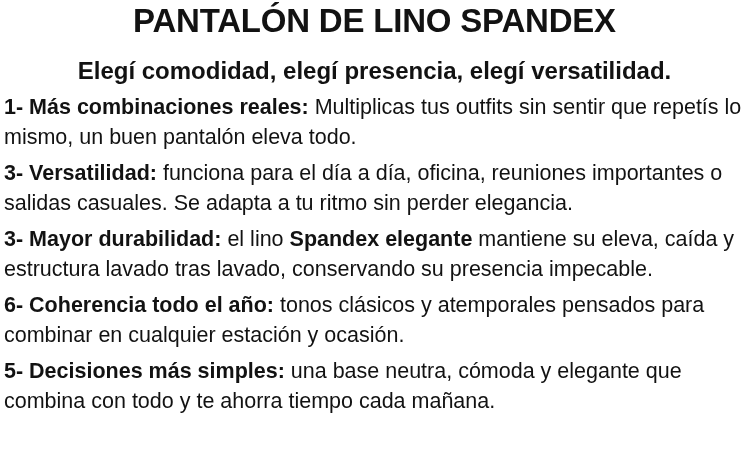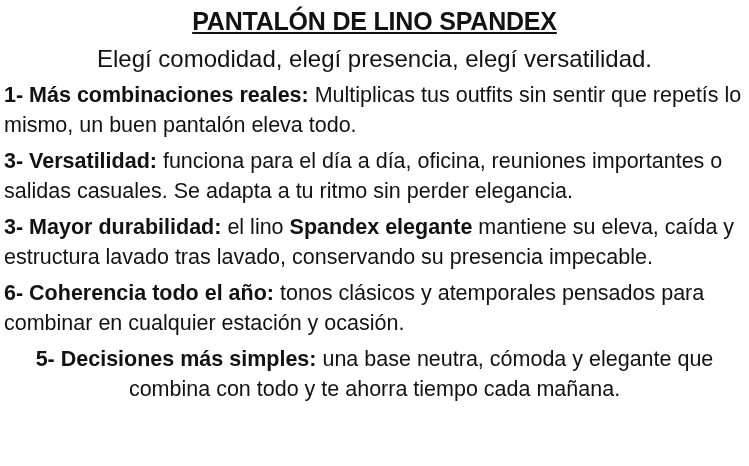--- a/index.html
+++ b/index.html
@@ -16,51 +16,49 @@
   }
   .page {
     width: 749px;
     height: 466px;
     box-sizing: border-box;
     padding: 0 4px;
     position: relative;
   }
   .title {
     text-align: center;
-    font-size: 25px;
+    font-size: 33px;
     font-weight: bold;
     letter-spacing: -0.2px;
     line-height: 38px;
     margin: 2px 0 0 0;
     white-space: nowrap;
-    text-decoration: underline;
   }
   .subtitle {
     text-align: center;
     font-size: 24px;
-    font-weight: normal;
+    font-weight: bold;
     line-height: 30px;
-    margin: 4px 0 6px 0;
+    margin: 16px 0 6px 0;
     white-space: nowrap;
   }
   .item {
     font-size: 21.5px;
     line-height: 30px;
     margin: 0 0 6px 0;
     text-align: left;
   }
   .item .lead {
     font-weight: bold;
   }
   .item .strong {
     font-weight: bold;
   }
   .item:last-child {
     margin-bottom: 14px;
-    text-align: center;
   }
 </style>
 </head>
 <body>
 
 <div class="page">
 
   <h1 class="title">PANTALÓN DE LINO SPANDEX</h1>
 
   <p class="subtitle">Elegí comodidad, elegí presencia, elegí versatilidad.</p>

